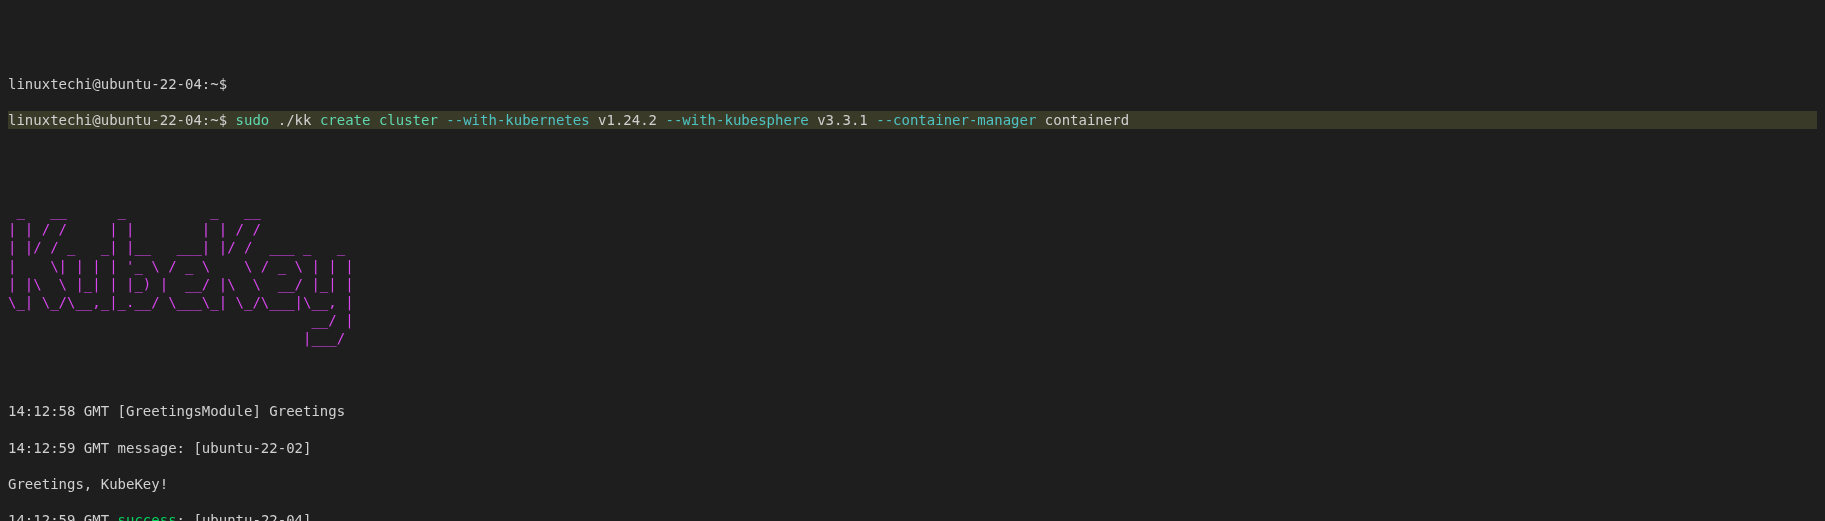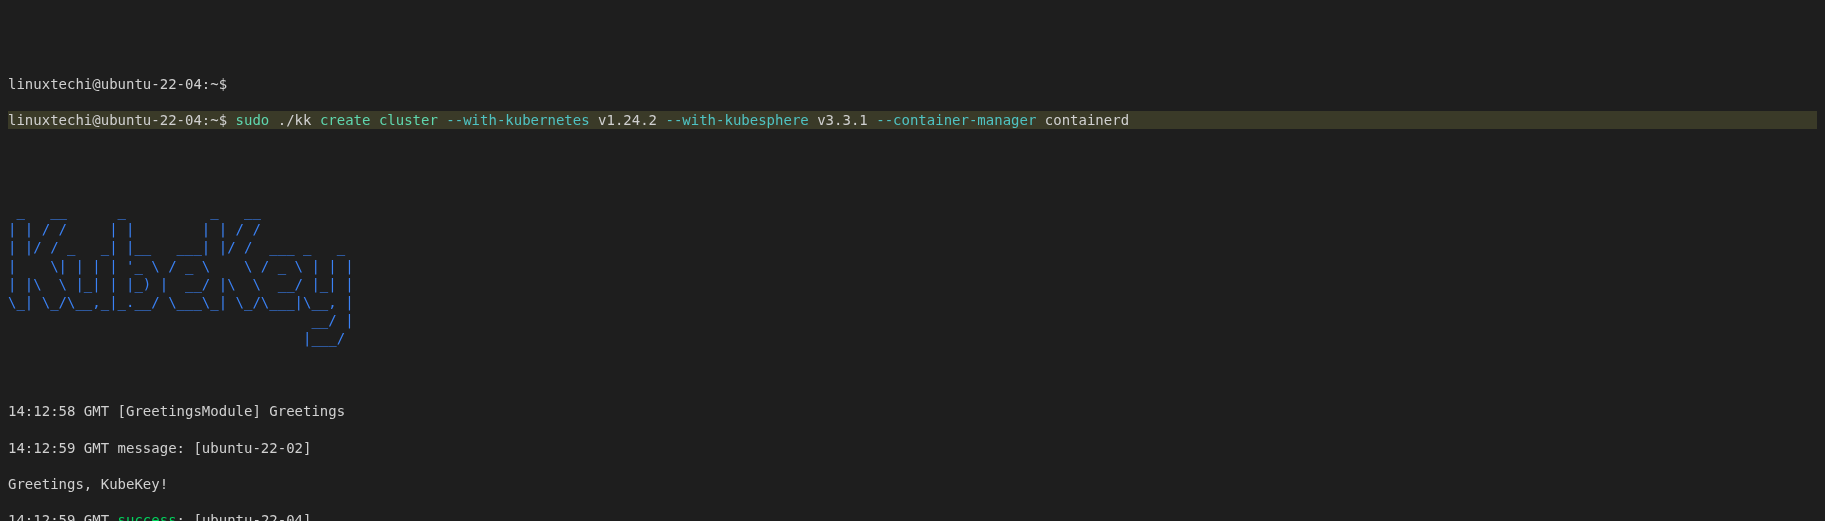--- a/index.html
+++ b/index.html
@@ -30,21 +30,21 @@
     .teal {
       color: #5fd7af;
     }
     .green {
       color: #00d75f;
     }
     .white {
       color: #d0d0d0;
     }
     .ascii-art {
-      color: #3b82f6;
+      color: #d946ef;
     }
   </style>
 </head>
 <body>
 
 
 
 <div class="prompt-line">linuxtechi@ubuntu-22-04:~$</div>
 <div class="highlighted-line"><span>linuxtechi@ubuntu-22-04:~$ </span><span class="teal">sudo</span><span class="white"> ./kk </span><span class="teal">create cluster </span><span class="cyan">--with-kubernetes</span><span class="white"> v1.24.2 </span><span class="cyan">--with-kubesphere</span><span class="white"> v3.3.1 </span><span class="cyan">--container-manager</span><span class="white"> containerd</span></div>
 <div> </div>

